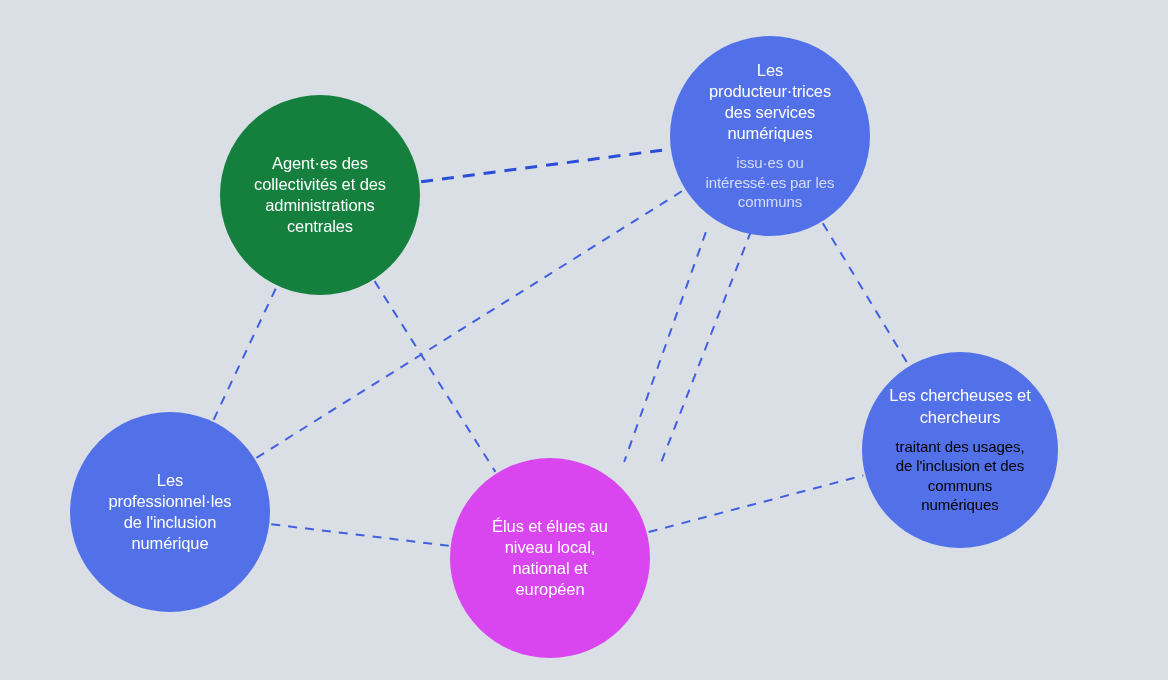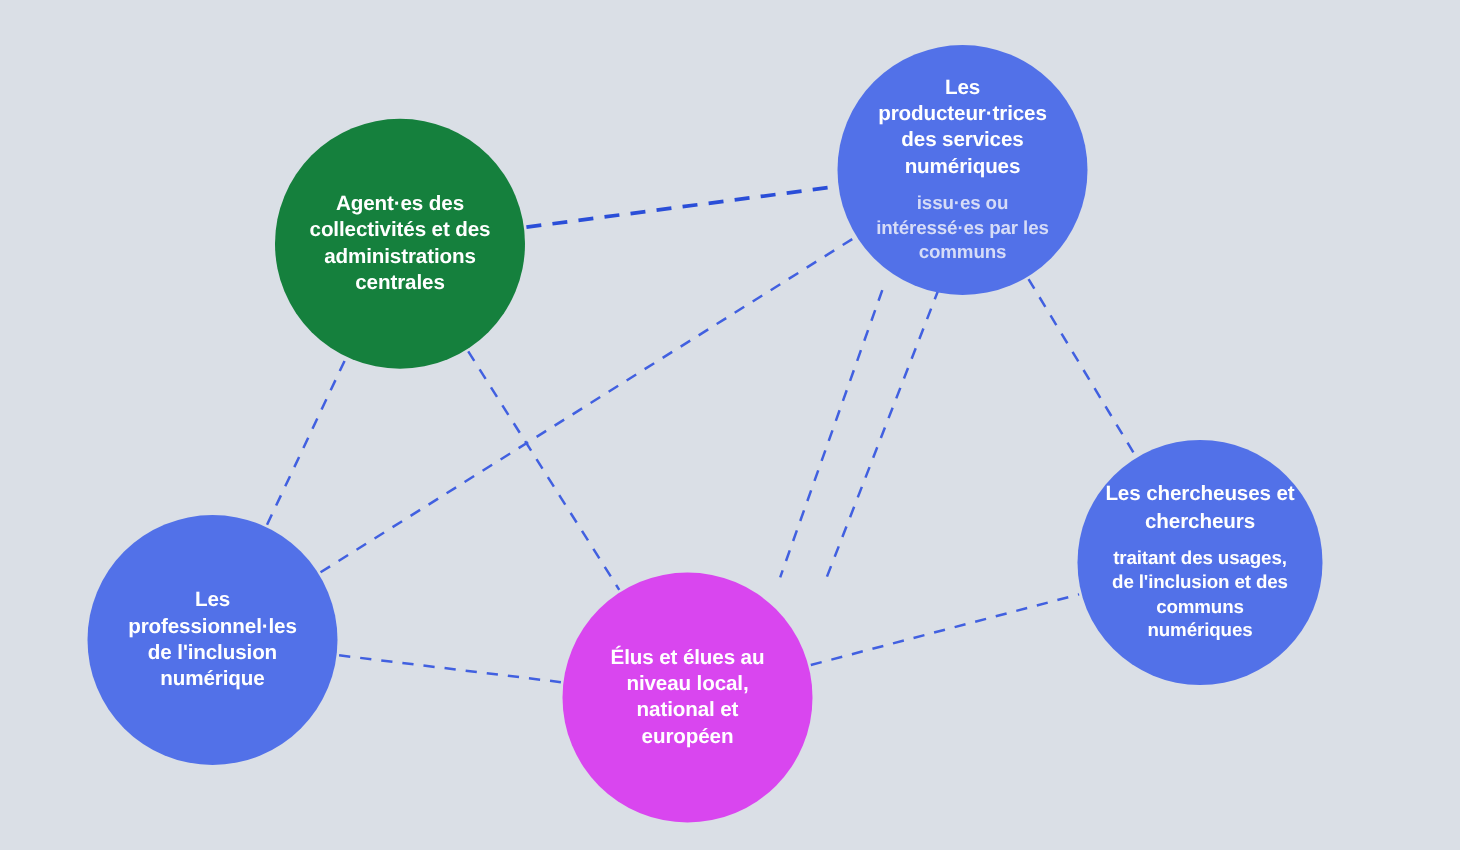--- a/index.html
+++ b/index.html
@@ -34,29 +34,29 @@
     display: flex;
     flex-direction: column;
     align-items: center;
     justify-content: center;
     text-align: center;
     box-sizing: border-box;
     padding: 0 18px;
   }
   .node-title {
     color: #ffffff;
-    font-weight: bold;
+    font-weight: normal;
     font-size: 16.5px;
     line-height: 1.28;
     letter-spacing: -0.1px;
     white-space: pre-line;
   }
   .node-subtitle {
     color: #d6dcf7;
-    font-weight: bold;
+    font-weight: normal;
     font-size: 15px;
     line-height: 1.30;
     letter-spacing: -0.1px;
     white-space: pre-line;
     margin-top: 9px;
   }
   .node-title:empty, .node-subtitle:empty { display: none; }
 </style>
 </head>
 <body>
@@ -85,21 +85,21 @@
 producteur·trices
 des services
 numériques</div>
         <div class="node-subtitle" style="color: rgb(214, 220, 247);">issu·es ou
 intéressé·es par les
 communs</div>
       </div>
       <div class="node" style="left: 862px; top: 352px; width: 196px; height: 196px; background: rgb(82, 113, 232);">
         <div class="node-title" style="color: rgb(255, 255, 255);">Les chercheuses et
 chercheurs</div>
-        <div class="node-subtitle" style="color: #ffffff;">traitant des usages,
+        <div class="node-subtitle" style="color: #000000;">traitant des usages,
 de l'inclusion et des
 communs
 numériques</div>
       </div>
       <div class="node" style="left: 70px; top: 412px; width: 200px; height: 200px; background: rgb(82, 113, 232);">
         <div class="node-title" style="color: rgb(255, 255, 255);">Les
 professionnel·les
 de l'inclusion
 numérique</div>
       </div>

